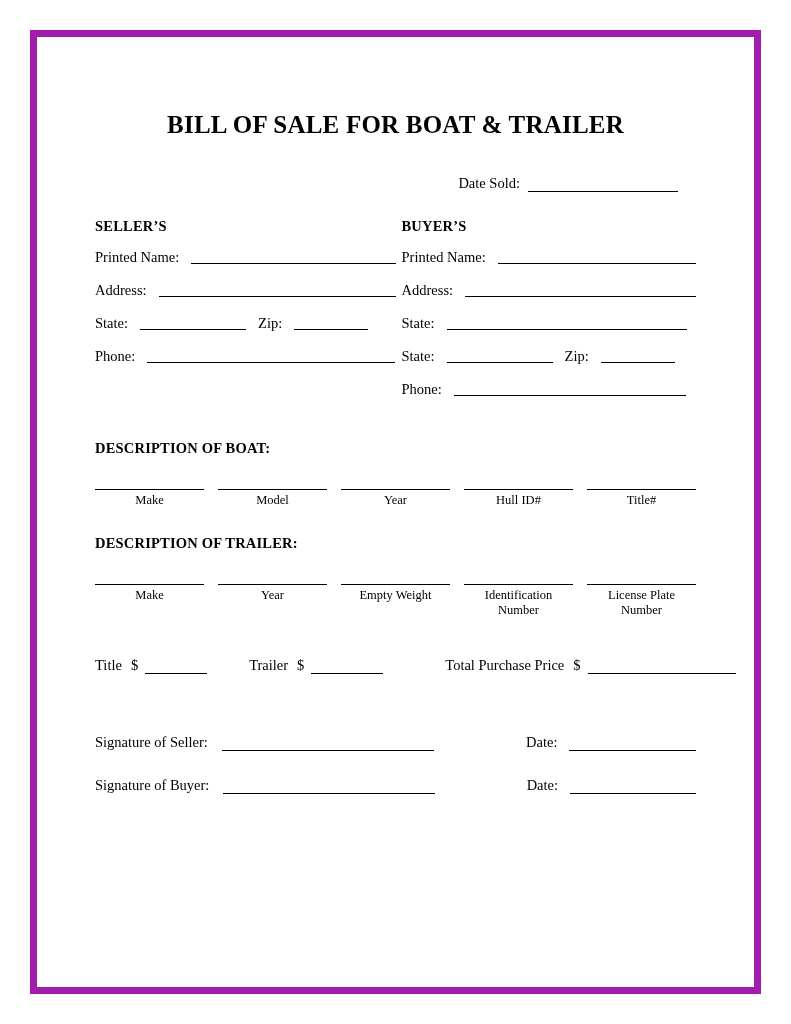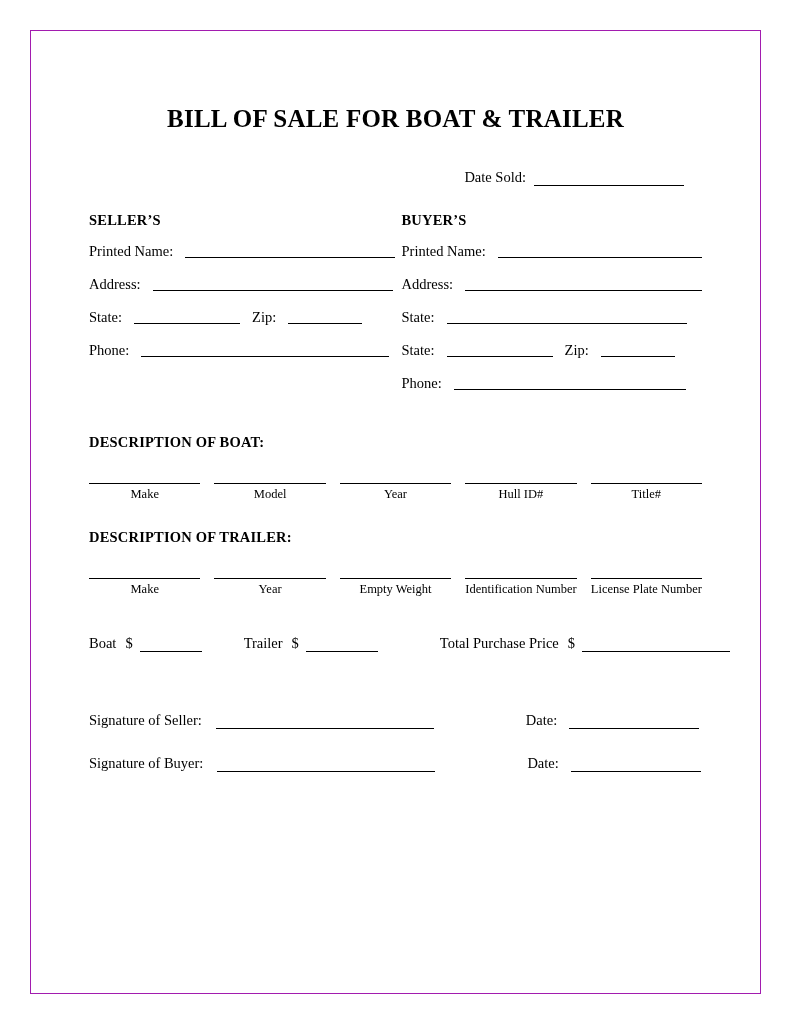--- a/index.html
+++ b/index.html
@@ -18,21 +18,21 @@
     position: relative;
     width: 791px;
     height: 1024px;
     background: #ffffff;
     padding: 30px 30px;
   }
   .sheet {
     position: relative;
     width: 731px;
     height: 964px;
-    border: 1px solid #a21caf;
+    border: 7px solid #a21caf;
     background: #ffffff;
     padding: 0;
   }
   .inner {
     position: relative;
     padding: 48px 58px 0 58px;
   }
 
   
   .doc-title {
@@ -292,21 +292,21 @@
           <div class="cap">Identification Number</div>
         </div>
         <div class="desc-col">
           <div class="rule"></div>
           <div class="cap">License Plate Number</div>
         </div>
       </div>
 
       <div class="price-row">
         <div class="price-item">
-          <span class="lbl">Boat</span>
+          <span class="lbl">Title</span>
           <span class="dollar">$</span>
           <span class="line" style="width:62px;"></span>
         </div>
         <div class="price-item" style="margin-left:42px;">
           <span class="lbl">Trailer</span>
           <span class="dollar">$</span>
           <span class="line" style="width:72px;"></span>
         </div>
         <div class="price-item" style="margin-left:62px;">
           <span class="lbl">Total Purchase Price</span>

